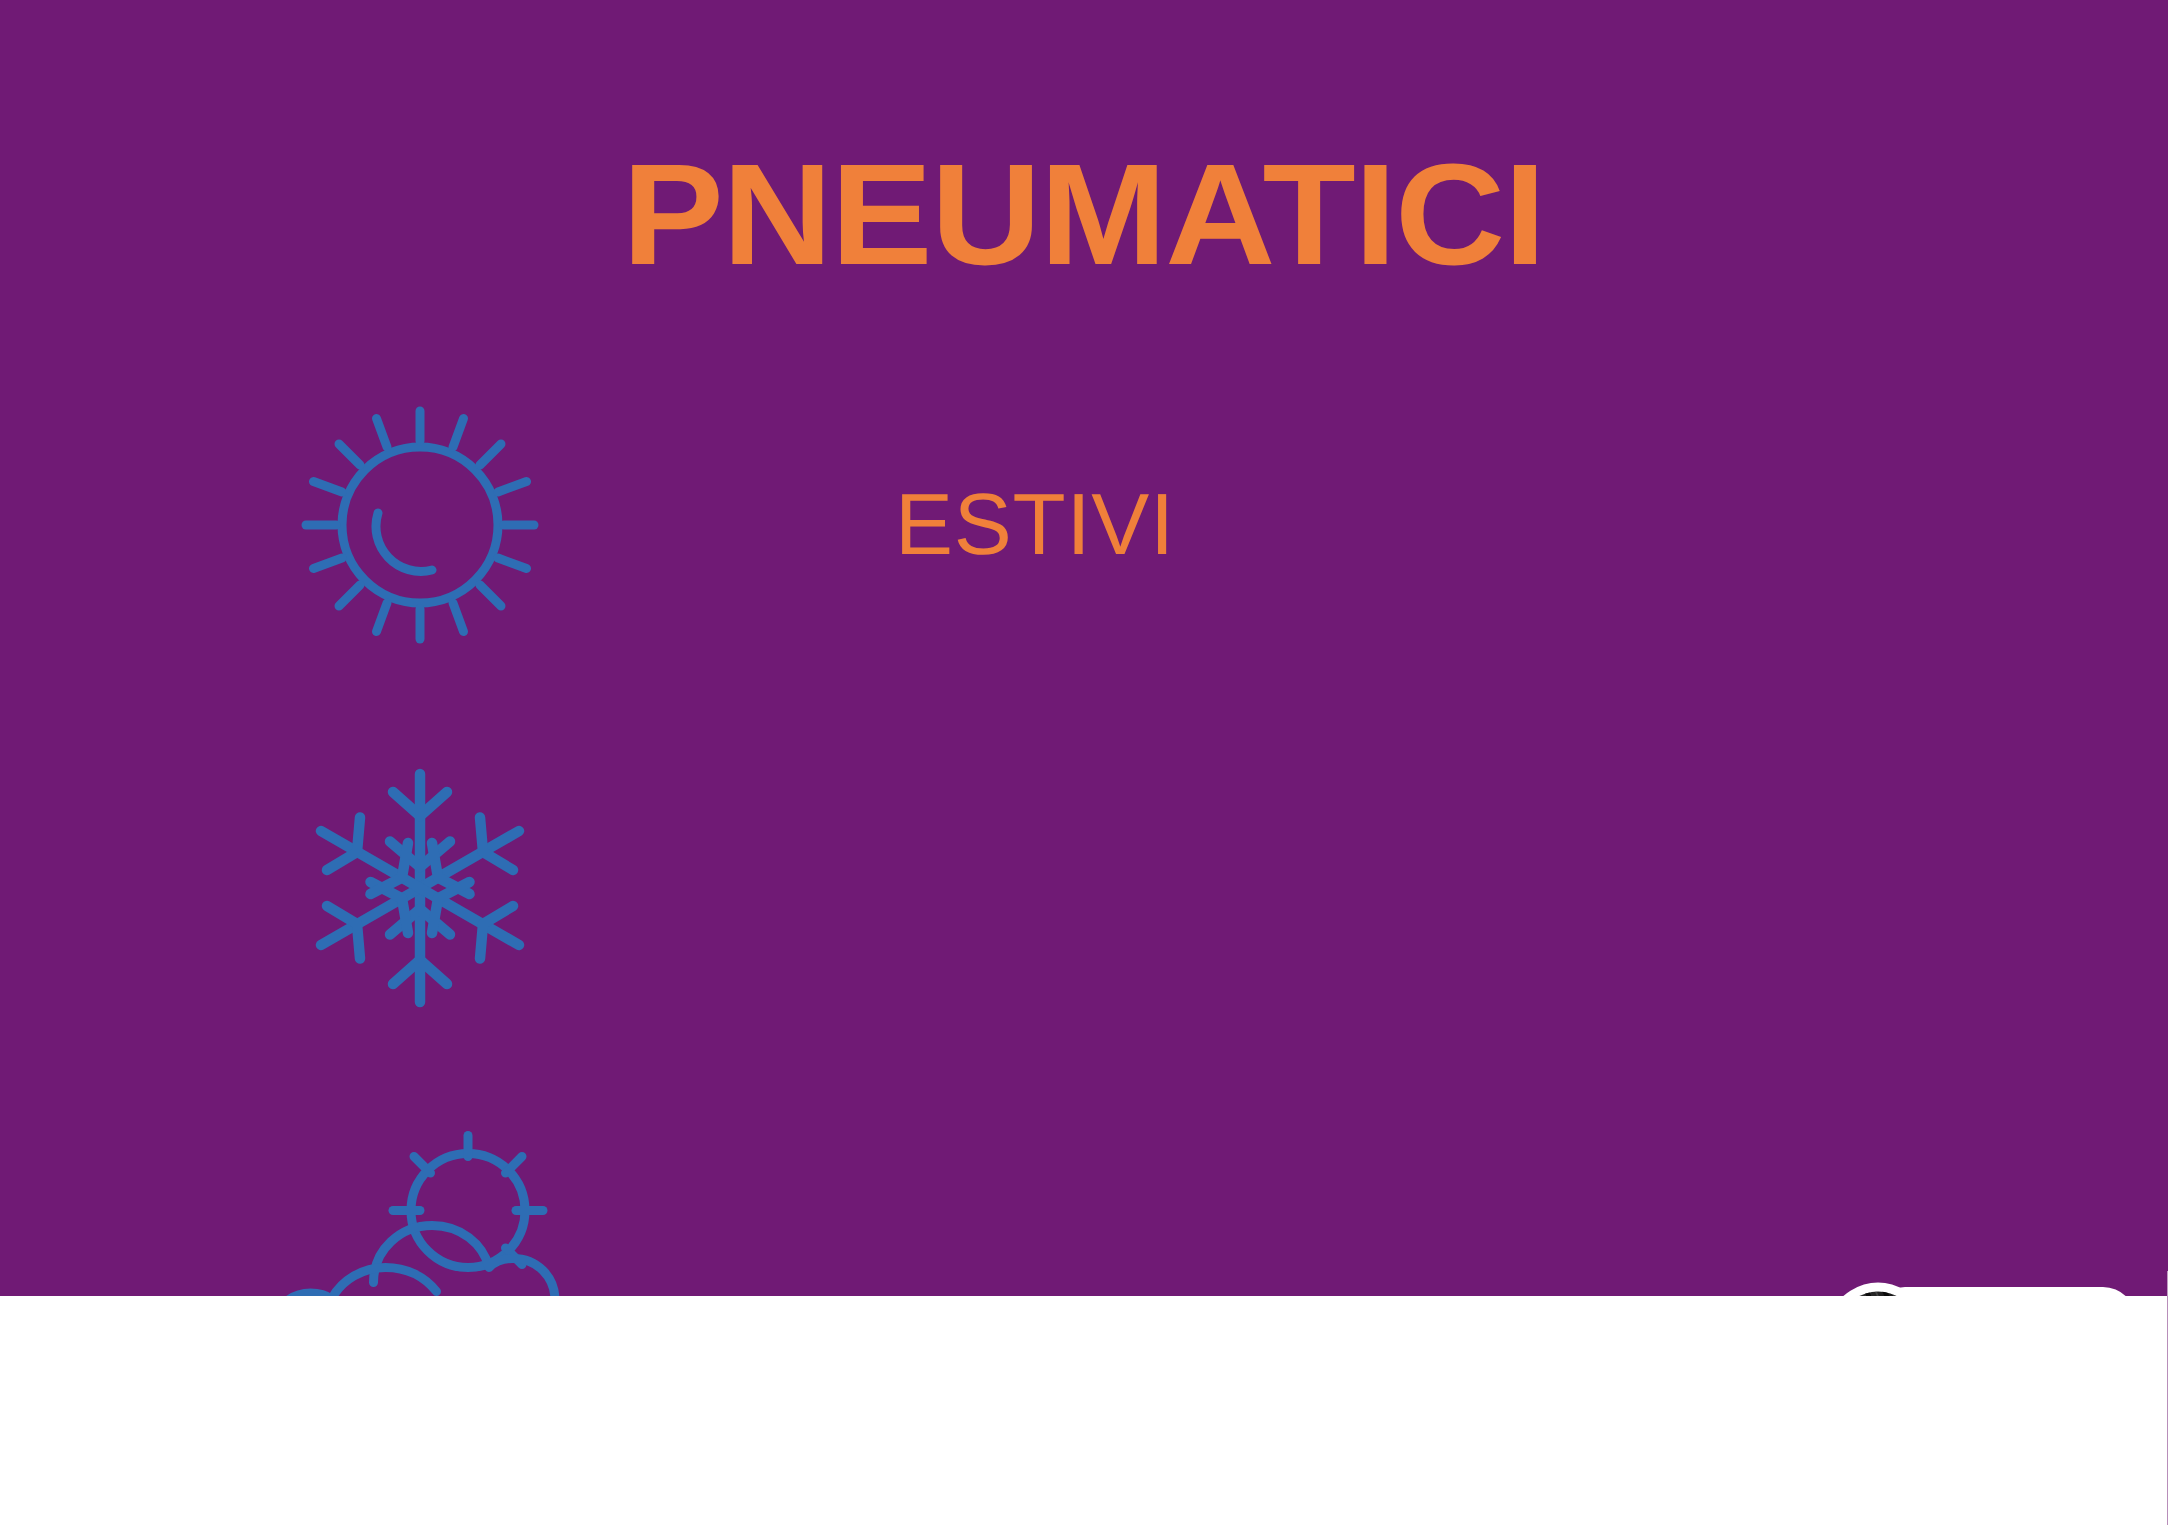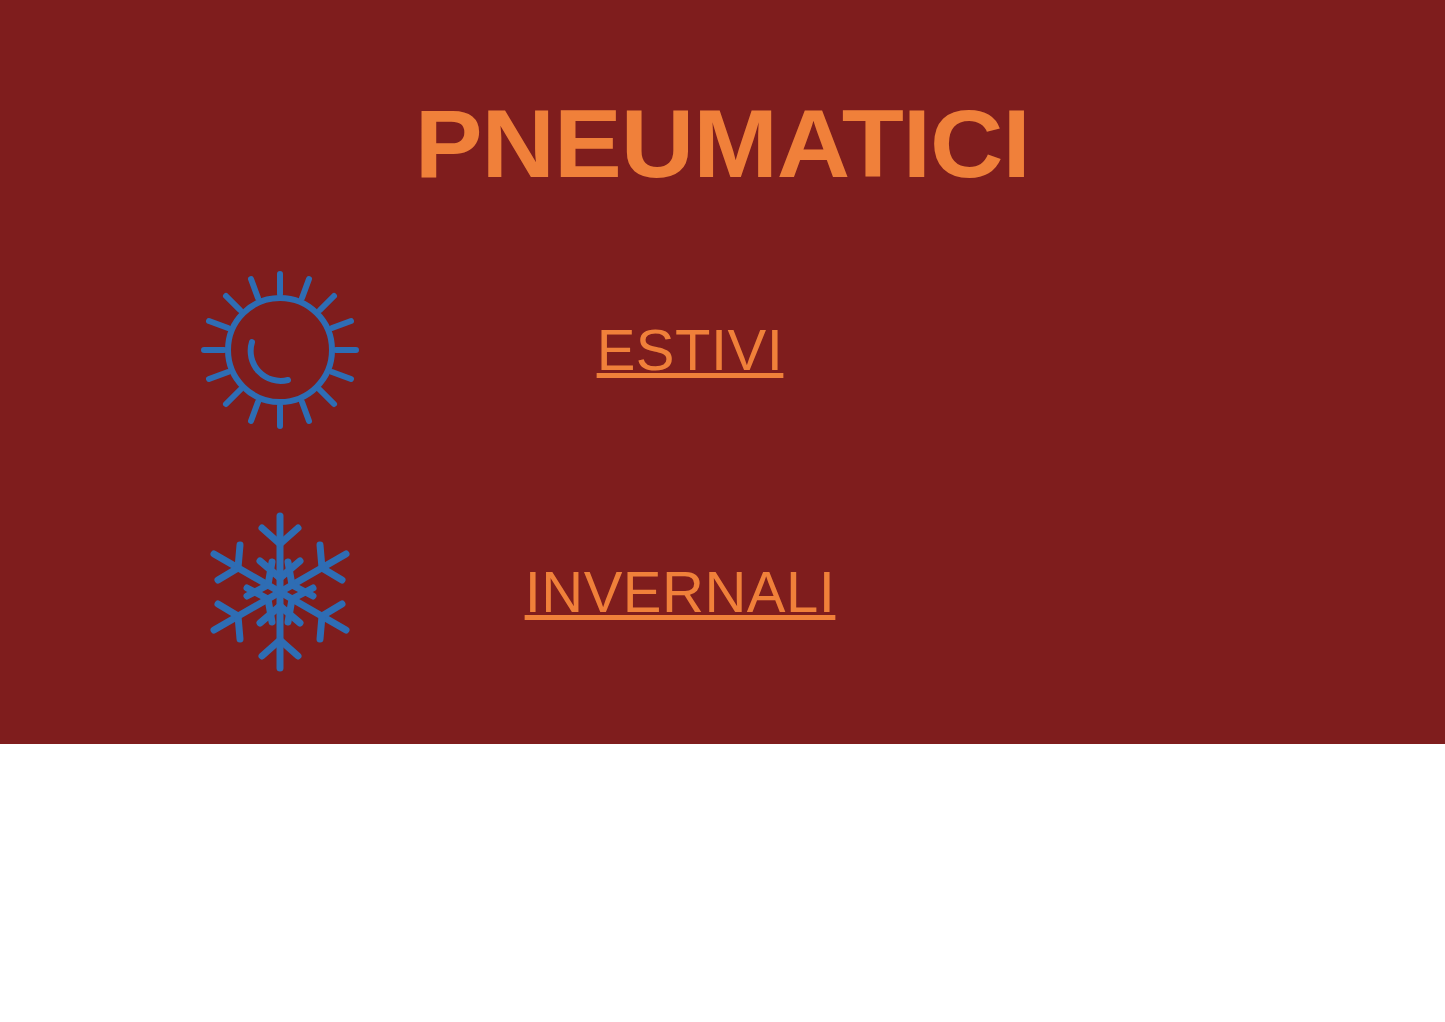--- a/index.html
+++ b/index.html
@@ -6,22 +6,22 @@
     margin: 0;
     padding: 0;
     background: #ffffff;
   }
   body {
     font-family: "Liberation Sans", sans-serif;
   }
   #poster {
     position: relative;
     width: 1445px;
-    height: 744px;
-    background: #7f1d1d;
+    height: 864px;
+    background: #701a75;
     overflow: hidden;
   }
 
   
   #poster-title {
     position: absolute;
     left: 0;
     top: 96px;
     width: 1445px;
     text-align: center;
@@ -62,21 +62,20 @@
   .row-label {
     flex: 1 1 auto;
     text-align: center;
     color: #F0803A;
     font-family: "Liberation Sans", sans-serif;
     font-weight: 400;
     font-size: 58px;
     line-height: 62px;
     letter-spacing: 0.5px;
     white-space: nowrap;
-    text-decoration: underline;
   }
   #label-estivi   { padding-left: 20px; }
   #label-4stagioni{ padding-right: 48px; }
 
   
   #brand-logo {
     position: absolute;
     left: 1196px;
     top: 852px;
     width: 232px;
@@ -193,21 +192,20 @@
           <path d="M63 93 L67 116 M63 93 L42 82"></path>
 
           <path d="M9 48 L141 124"></path>
           <path d="M33 62 L35 39 M33 62 L13 74"></path>
           <path d="M63 79 L67 56 M63 79 L42 90"></path>
           <path d="M117 110 L115 133 M117 110 L137 98"></path>
           <path d="M87 93 L83 116 M87 93 L108 82"></path>
         </g>
       </svg>
     </div>
-    <div class="row-label" id="label-invernali">INVERNALI</div>
   </div>
 
   <div class="row" id="row-4stagioni">
     <div class="row-icon">
       <svg width="208" height="180" viewBox="0 0 208 180" fill="none" stroke="#2E6DB4" stroke-width="6" stroke-linecap="round" stroke-linejoin="round">
 
         <circle cx="136" cy="52" r="38"></circle>
         <line x1="136" y1="2" x2="136" y2="16"></line>
         <line x1="86" y1="52" x2="104" y2="52"></line>
         <line x1="168" y1="52" x2="186" y2="52"></line>

